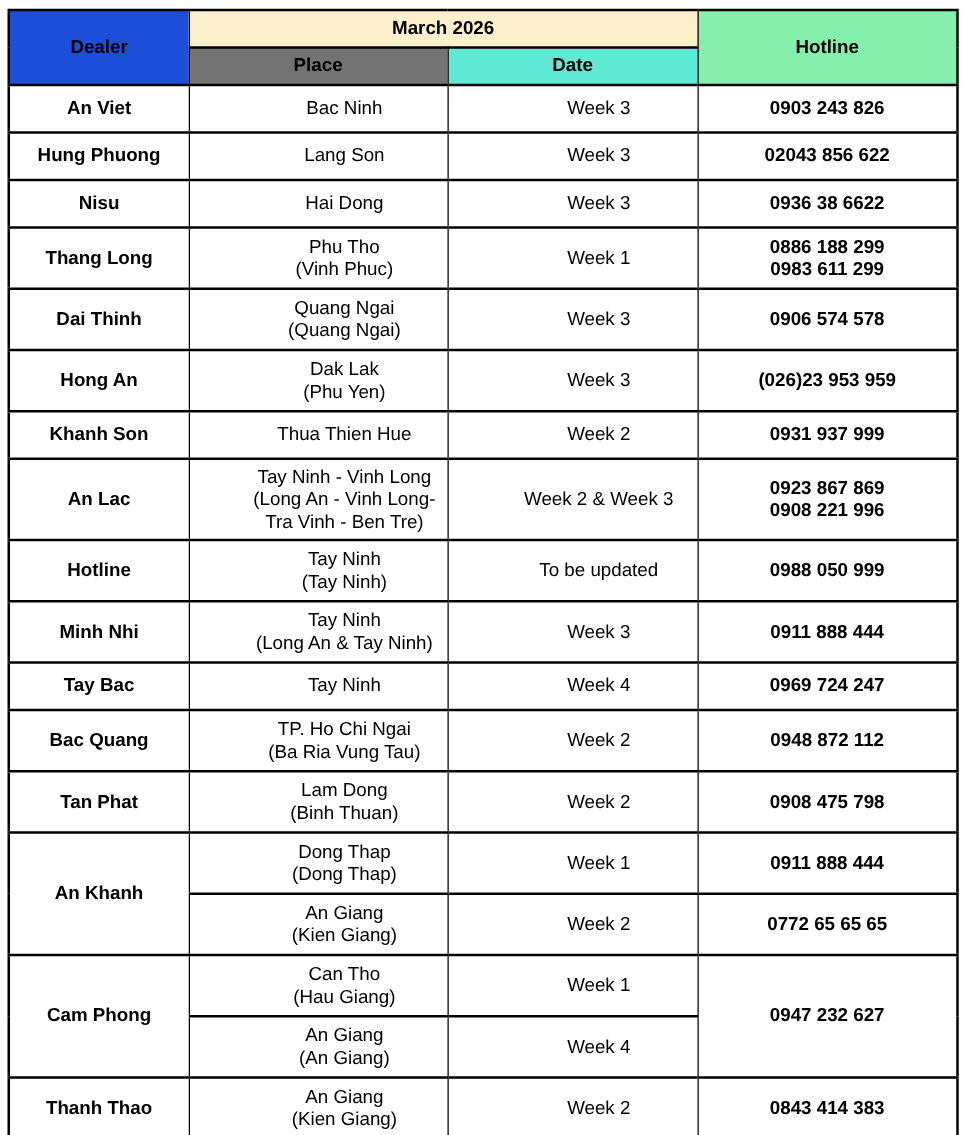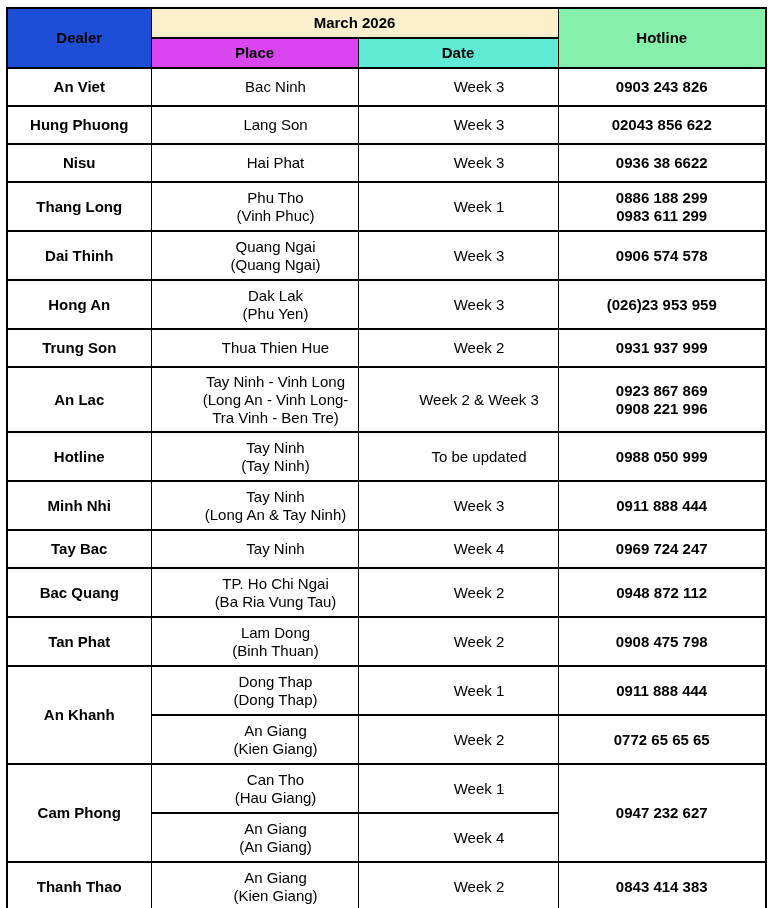--- a/index.html
+++ b/index.html
@@ -58,40 +58,40 @@
         <col class="c-date">
         <col class="c-hotline">
     </colgroup>
     <thead>
       <tr>
         <th rowspan="2" style="background: #1d4ed8;">Dealer</th>
         <th colspan="2" style="background: rgb(252, 239, 203);">March 2026</th>
         <th rowspan="2" style="background: #86efac; text-align: center;">Hotline</th>
       </tr>
       <tr>
-        <th style="background: #d946ef;">Place</th>
+        <th style="background: #737373;">Place</th>
         <th style="background: #5eead4;">Date</th>
       </tr>
     </thead>
     <tbody>
       <tr class="h1">
         <td class="dealer">An Viet</td>
         <td class="place">Bac Ninh</td>
         <td class="date">Week 3</td>
         <td class="hotline">0903 243 826</td>
       </tr>
       <tr class="h1">
         <td class="dealer">Hung Phuong</td>
         <td class="place">Lang Son</td>
         <td class="date">Week 3</td>
         <td class="hotline">02043 856 622</td>
       </tr>
       <tr class="h1">
         <td class="dealer">Nisu</td>
-        <td class="place">Hai Phat</td>
+        <td class="place">Hai Dong</td>
         <td class="date">Week 3</td>
         <td class="hotline">0936 38 6622</td>
       </tr>
       <tr class="h2">
         <td class="dealer">Thang Long</td>
         <td class="place">Phu Tho
 (Vinh Phuc)</td>
         <td class="date">Week 1</td>
         <td class="hotline">0886 188 299
 0983 611 299</td>
@@ -104,21 +104,21 @@
         <td class="hotline">0906 574 578</td>
       </tr>
       <tr class="h2">
         <td class="dealer">Hong An</td>
         <td class="place">Dak Lak
 (Phu Yen)</td>
         <td class="date">Week 3</td>
         <td class="hotline">(026)23 953 959</td>
       </tr>
       <tr class="h1">
-        <td class="dealer">Trung Son</td>
+        <td class="dealer">Khanh Son</td>
         <td class="place">Thua Thien Hue</td>
         <td class="date">Week 2</td>
         <td class="hotline">0931 937 999</td>
       </tr>
       <tr class="h3">
         <td class="dealer">An Lac</td>
         <td class="place">Tay Ninh - Vinh Long
 (Long An - Vinh Long- Tra Vinh - Ben Tre)</td>
         <td class="date">Week 2 &amp; Week 3</td>
         <td class="hotline">0923 867 869

